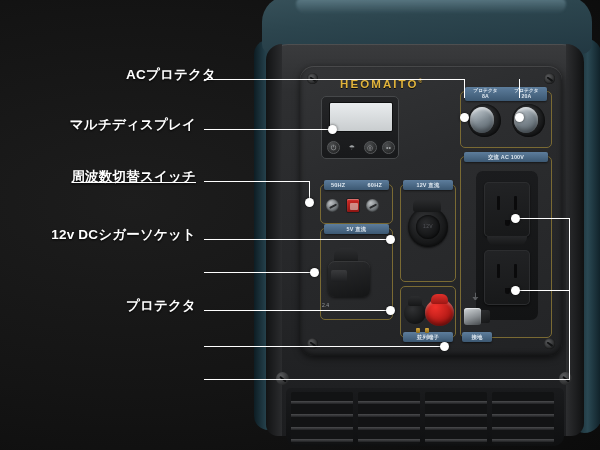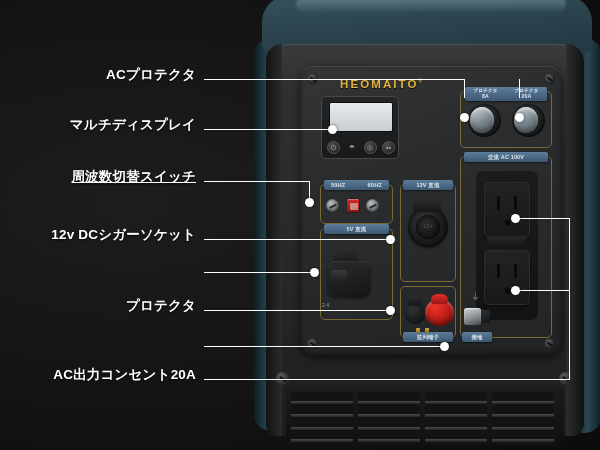--- a/index.html
+++ b/index.html
@@ -499,21 +499,21 @@
       </div>
       <div class="col vc4">
         <div class="fin" style="top:9px"></div>
           <div class="fin" style="top:22px"></div>
         <div class="fin" style="top:35px"></div>
           <div class="fin" style="top:47px"></div>
       </div>
     </div>
   </div>
 
-  <div class="callout-label" style="top:66px; right:404px;text-align:center;">ACプロテクタ</div>
+  <div class="callout-label" style="top:66px; right:384px;text-align:center;">ACプロテクタ</div>
   <div class="lead h" style="left:204px; top:79px; width:261px;"></div>
   <div class="lead v" style="left:464px; top:79px; height:19px;"></div>
   <div class="lead v" style="left:519px; top:79px; height:19px;"></div>
   <div class="dot" style="left:460px; top:113px;"></div>
   <div class="dot" style="left:515px; top:113px;"></div>
 
   <div class="callout-label" style="top:116px; right:404px;">マルチディスプレイ</div>
   <div class="lead h" style="left:204px; top:129px; width:128px;"></div>
   <div class="dot" style="left:328px; top:125px;"></div>
 
@@ -529,21 +529,20 @@
   <div class="lead h" style="left:204px; top:272px; width:110px;"></div>
   <div class="dot" style="left:310px; top:268px;"></div>
 
   <div class="callout-label" style="top:297px; right:404px;">プロテクタ</div>
   <div class="lead h" style="left:204px; top:310px; width:186px;"></div>
   <div class="dot" style="left:386px; top:306px;"></div>
 
   <div class="lead h" style="left:204px; top:346px; width:240px;"></div>
   <div class="dot" style="left:440px; top:342px;"></div>
 
-  <div class="callout-label" style="top:366px; right:404px;">AC出力コンセント20A</div>
   <div class="lead h" style="left:204px; top:379px; width:366px;"></div>
   <div class="lead v" style="left:569px; top:218px; height:162px;"></div>
   <div class="lead h" style="left:515px; top:218px; width:55px;"></div>
   <div class="lead h" style="left:515px; top:290px; width:55px;"></div>
   <div class="dot" style="left:511px; top:214px;"></div>
   <div class="dot" style="left:511px; top:286px;"></div>
 
 </div>
 
 </body></html>

